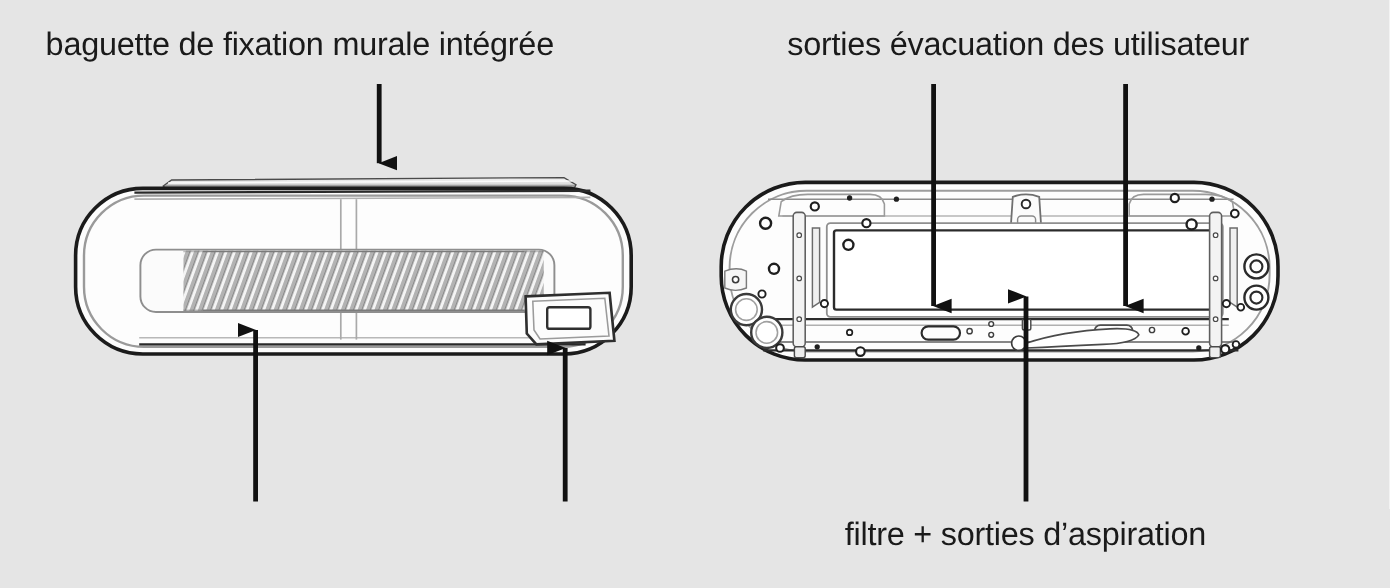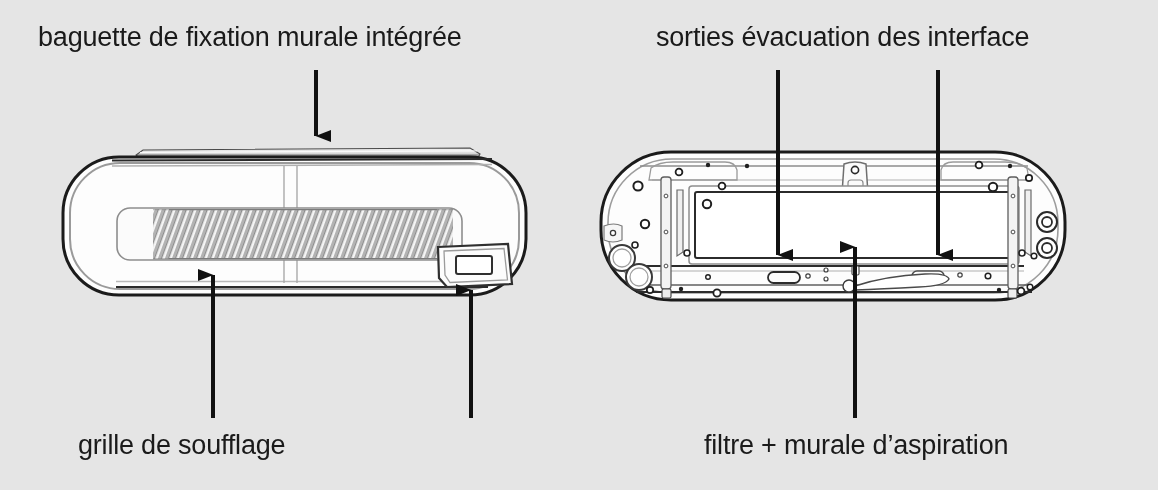--- a/index.html
+++ b/index.html
@@ -34,26 +34,25 @@
     height: 490px;
   }
 </style>
 </head>
 <body>
 
 <div id="root">
 
   <div class="label" style="left:38px; top:22px;">baguette de fixation murale intégrée</div>
 
-  <div class="label" style="left:656px; top:22px;">sorties évacuation des interface</div>
-
-  <div class="label" style="left:78px; top:430px;">grille de soufflage</div>
-
-
-  <div class="label" style="left:704px; top:430px;">filtre + murale d’aspiration</div>
+  <div class="label" style="left:656px; top:22px;">sorties évacuation des utilisateur</div>
+
+
+
+  <div class="label" style="left:704px; top:430px;">filtre + sorties d’aspiration</div>
 
   <svg id="diagram-svg" viewBox="0 0 1158 490" xmlns="http://www.w3.org/2000/svg">
     <defs>
 
       <pattern id="louvres" width="7" height="10" patternUnits="userSpaceOnUse" patternTransform="skewX(-20)">
         <rect width="7" height="10" fill="#f4f4f4"></rect>
         <rect x="0" y="0" width="3.3" height="10" fill="#b3b3b3"></rect>
         <rect x="3.3" y="0" width="0.9" height="10" fill="#6d6d6d"></rect>
       </pattern>
       <linearGradient id="railGrad" x1="0" y1="0" x2="0" y2="1">

